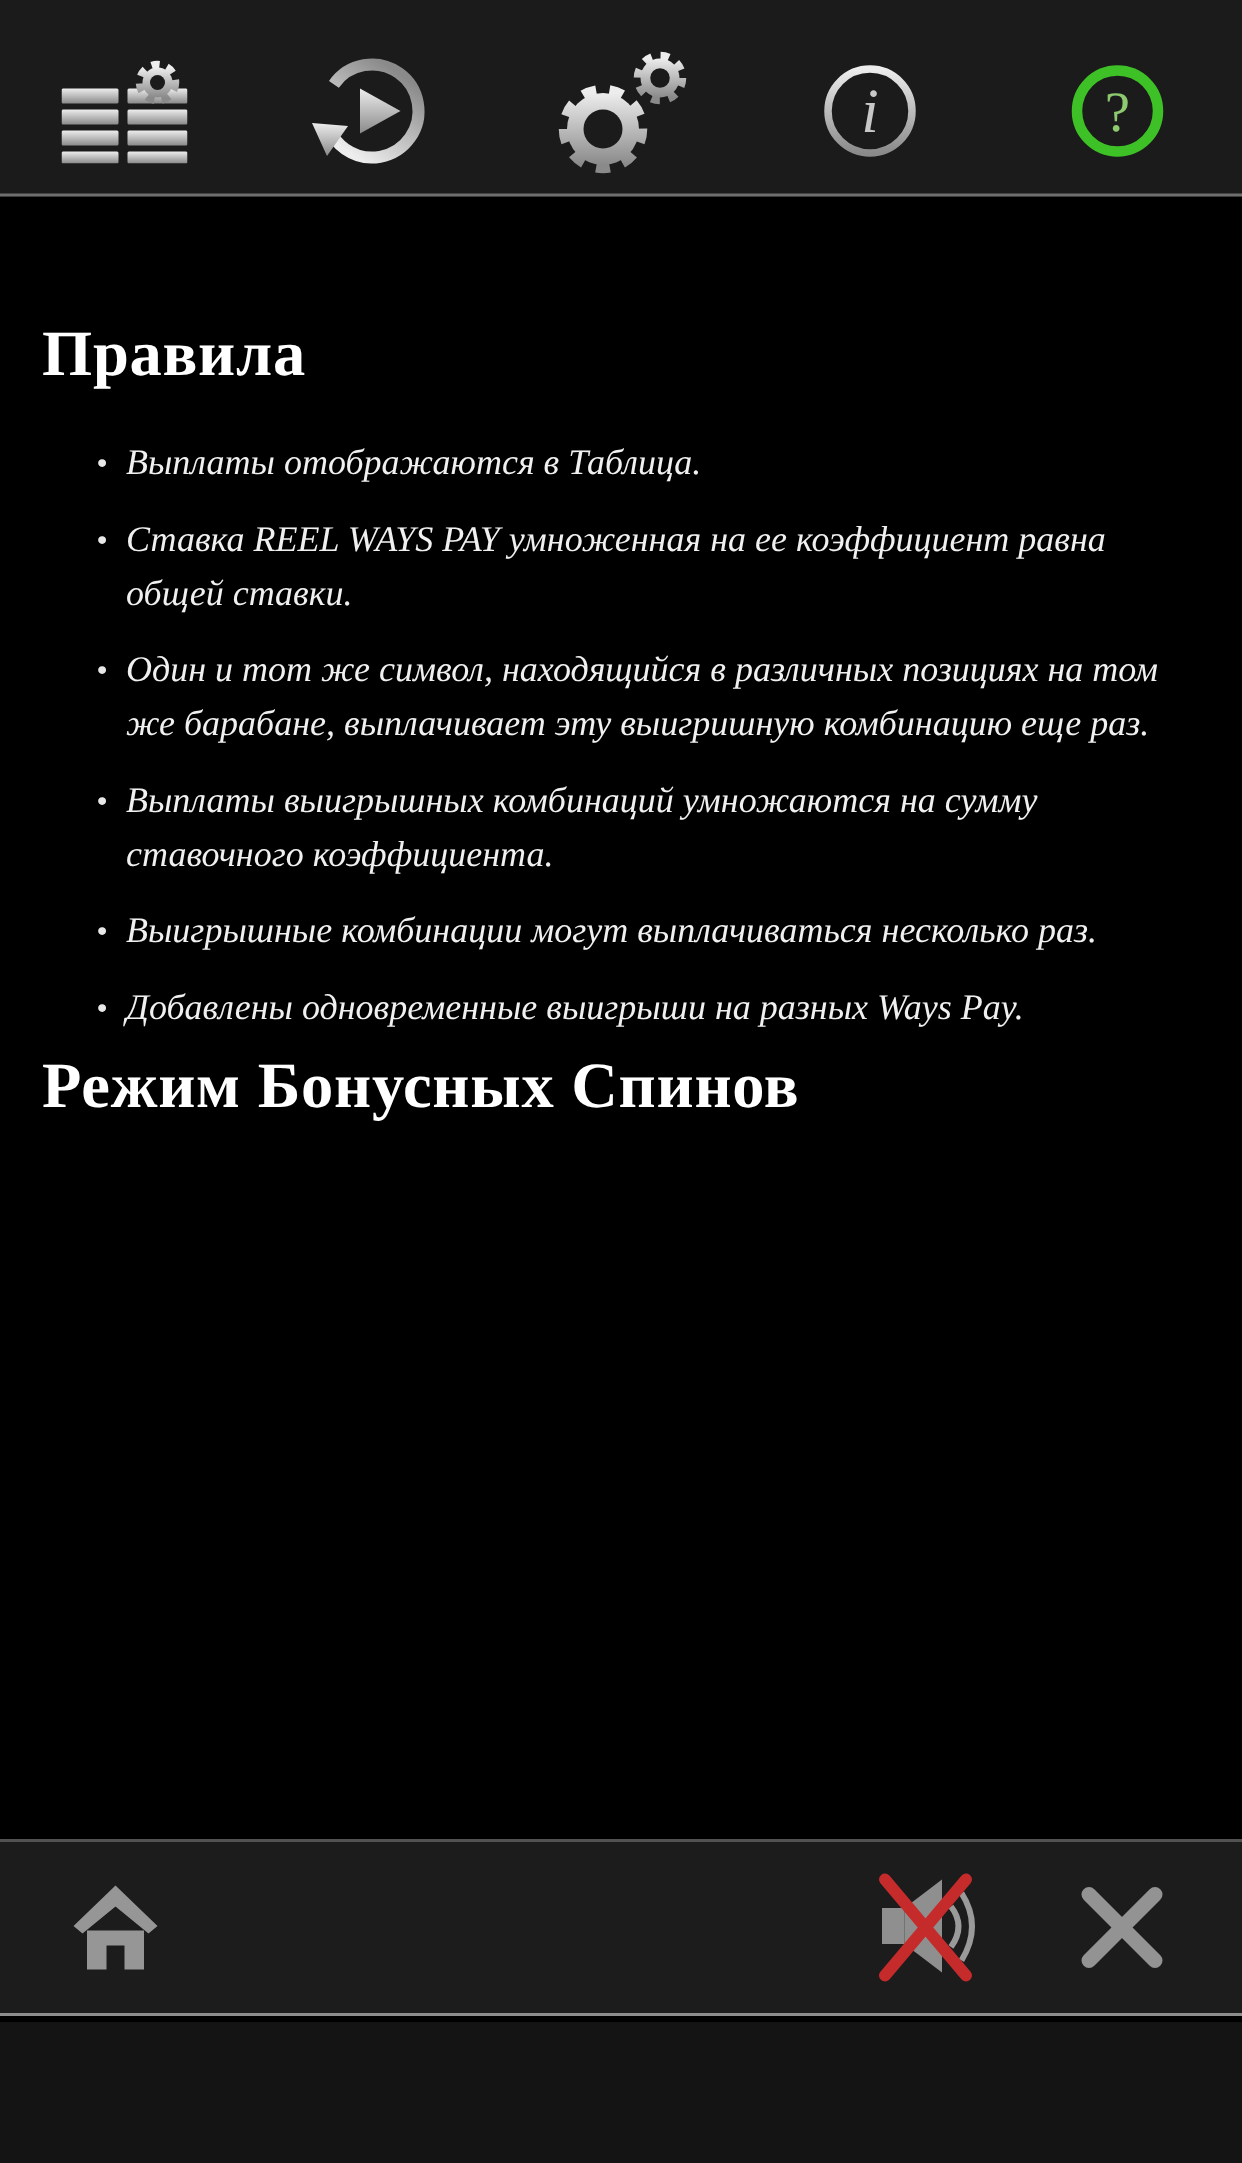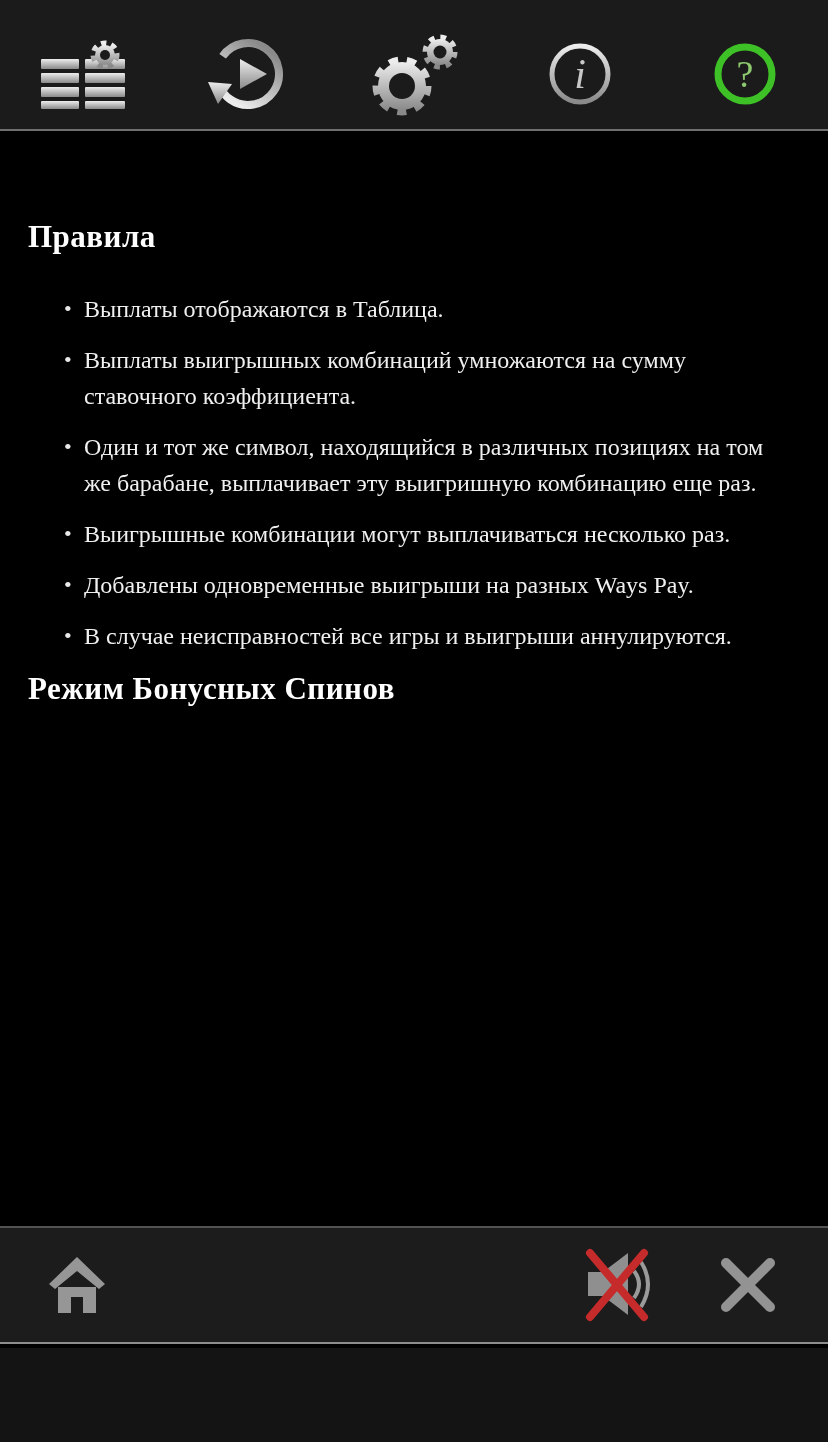--- a/index.html
+++ b/index.html
@@ -13,30 +13,30 @@
     background:#1b1b1b;border-bottom:2px solid #6f6f6f;
     display:flex;justify-content:space-around;align-items:center;
   }
   .topbar .icon-btn{
     width:160px;height:100%;display:flex;align-items:center;justify-content:center;
     background:none;border:none;padding:0;padding-top:18px;cursor:pointer;
   }
   
   .content{position:absolute;top:131px;left:0;width:828px;padding-top:86px;box-sizing:border-box;}
   .heading{
-    margin:0 0 0 28px;font-size:31px;line-height:40px;font-weight:bold;color:#ffffff;
+    margin:0 0 0 28px;font-size:43px;line-height:40px;font-weight:bold;color:#ffffff;
     letter-spacing:0.5px;
   }
   .heading.second{margin-top:6px;}
   ul.rules{
     list-style:none;margin:34px 0 0 0;padding:0 44px 0 84px;
   }
   ul.rules.second{margin-top:31px;}
   ul.rules li{
-    position:relative;font-size:24px;line-height:36px;margin-bottom:15px;color:#f0f0f0;
+    position:relative;font-size:24px;line-height:36px;margin-bottom:15px;color:#f0f0f0;font-style:italic;
   }
   ul.rules li::before{
     content:"\2022";position:absolute;left:-20px;top:0;font-size:22px;color:#e8e8e8;
   }
   
   .bottombar{
     position:absolute;top:1226px;left:0;width:828px;height:118px;box-sizing:border-box;
     background:#1c1c1c;border-top:2px solid #525252;border-bottom:2px solid #8d8d8d;
     display:flex;align-items:center;justify-content:space-between;
     padding:0 52px 0 48px;
@@ -116,25 +116,25 @@
     </button>
 
   </div>
 
   <div class="content">
 
     <h1 class="heading">Правила</h1>
 
     <ul class="rules">
       <li>Выплаты отображаются в Таблица.</li>
+      <li>Ставка REEL WAYS PAY умноженная на ее коэффициент равна общей ставки.</li>
+      <li>Один и тот же символ, находящийся в различных позициях на том же барабане, выплачивает эту выигришную комбинацию еще раз.</li>
       <li>Выплаты выигрышных комбинаций умножаются на сумму ставочного коэффициента.</li>
-      <li>Один и тот же символ, находящийся в различных позициях на том же барабане, выплачивает эту выигришную комбинацию еще раз.</li>
       <li>Выигрышные комбинации могут выплачиваться несколько раз.</li>
       <li>Добавлены одновременные выигрыши на разных Ways Pay.</li>
-      <li>В случае неисправностей все игры и выигрыши аннулируются.</li>
     </ul>
 
     <h1 class="heading second">Режим Бонусных Спинов</h1>
 
 
   </div>
 
   <div class="bottombar">
 
     <button class="icon-btn">

